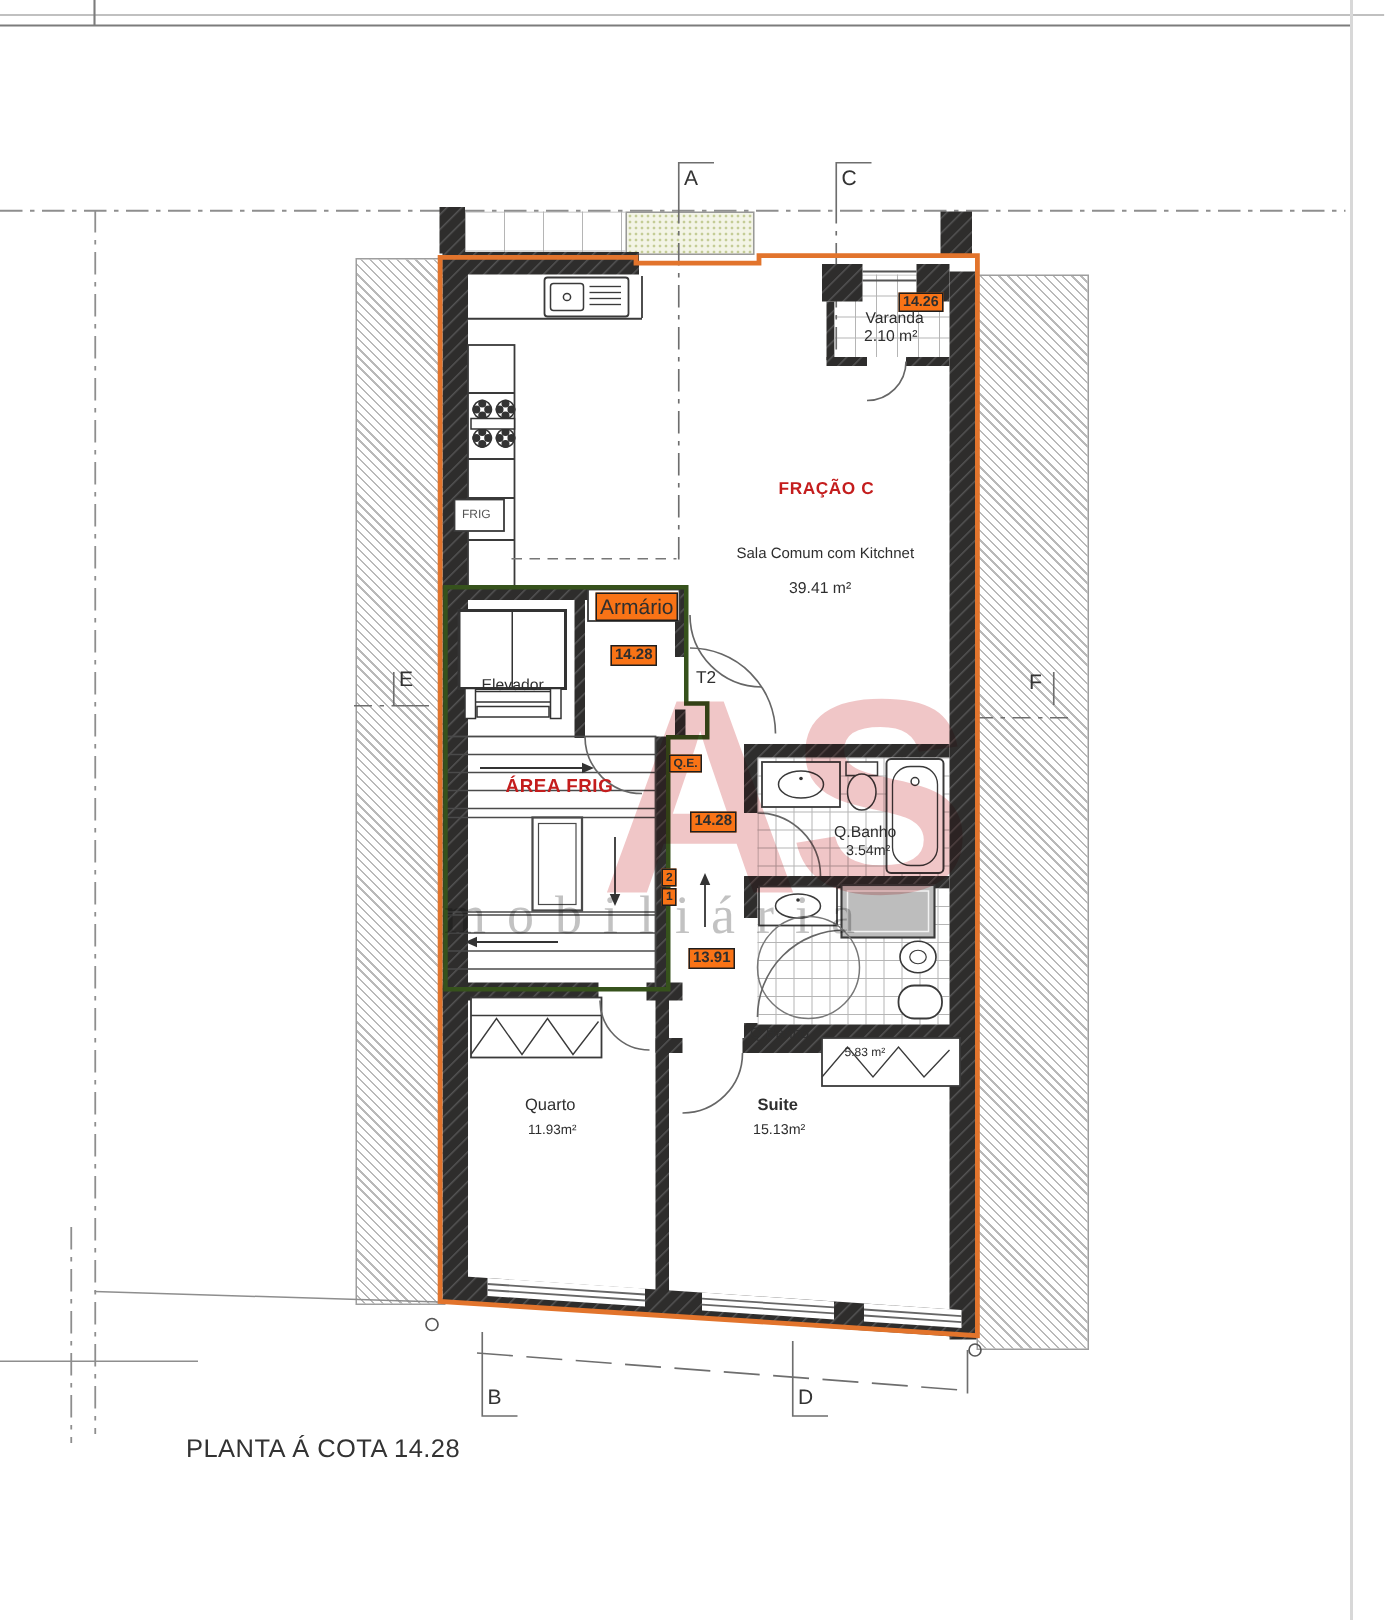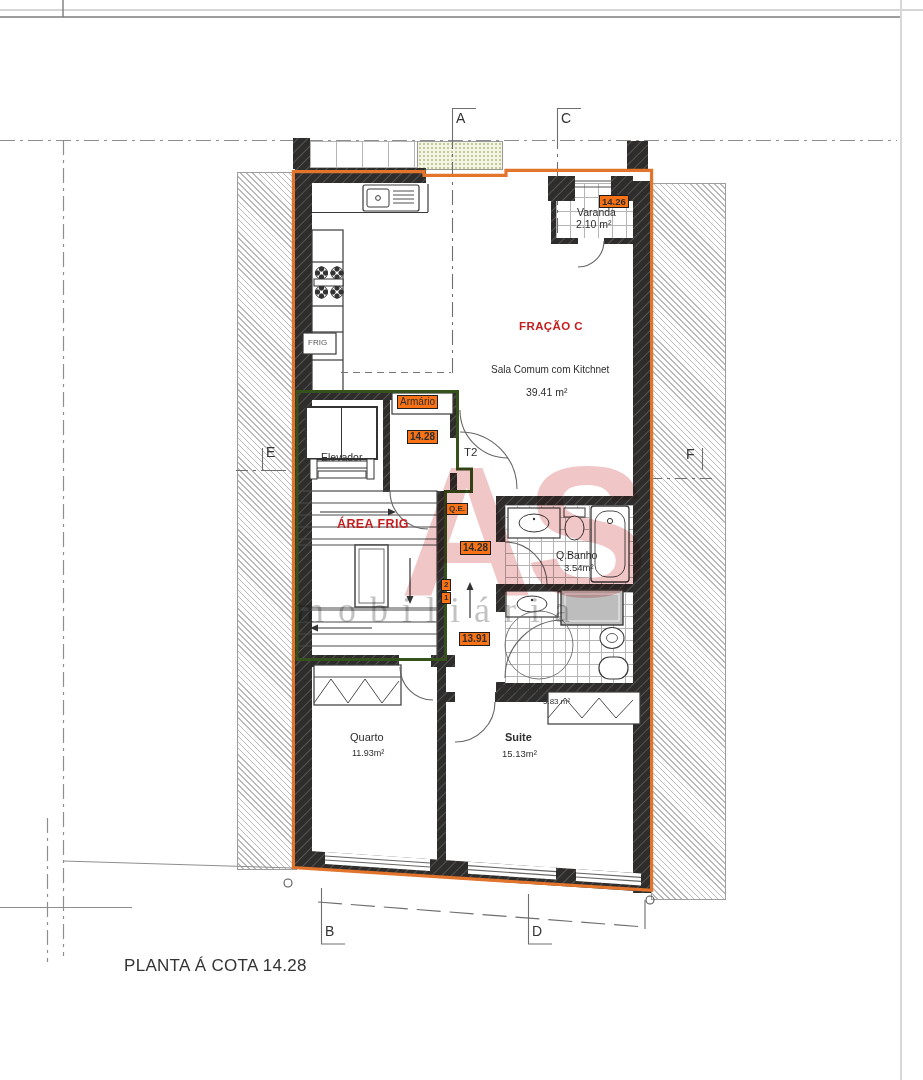--- a/index.html
+++ b/index.html
@@ -267,35 +267,35 @@
 <div class="abs txt lvl" style="left:599px;top:195px;font-size:9.5px;">14.26</div>
 <div class="abs txt" style="left:577px;top:206px;font-size:10.5px;">Varanda</div>
 <div class="abs txt" style="left:576px;top:218px;font-size:10.5px;">2.10 m²</div>
 
 <div class="abs txt red" style="left:496px;top:320px;font-size:11.5px;letter-spacing:0.4px;margin-left:23px;">FRAÇÃO C</div>
 <div class="abs txt" style="left:491px;top:364px;font-size:10px;text-align:right;">Sala Comum com Kitchnet</div>
 <div class="abs txt" style="left:526px;top:386px;font-size:10.5px;">39.41 m²</div>
 
 <div class="abs txt" style="left:308px;top:338px;font-size:8px;color:#555;">FRIG</div>
 <div class="abs txt" style="left:321px;top:426px;font-size:10.5px;margin-top:25px;">Elevador</div>
-<div class="abs txt lvl" style="left:397px;top:395px;font-size:10px;font-weight:normal;">Armário</div>
+<div class="abs txt lvl" style="left:397px;top:395px;font-size:14px;font-weight:normal;">Armário</div>
 <div class="abs txt lvl" style="left:407px;top:430px;font-size:10px;">14.28</div>
 <div class="abs txt" style="left:464px;top:446px;font-size:11.5px;">T2</div>
 
 <div class="abs txt red" style="left:337px;top:517px;font-size:12.5px;letter-spacing:0.4px;">ÁREA FRIG</div>
 <div class="abs txt lvl" style="left:446px;top:503px;font-size:8px;">Q.E.</div>
 <div class="abs txt lvl" style="left:460px;top:541px;font-size:10px;">14.28</div>
 <div class="abs txt lvl" style="left:441px;top:579px;font-size:8px;">2</div>
 <div class="abs txt lvl" style="left:441px;top:592px;font-size:8px;">1</div>
 <div class="abs txt lvl" style="left:459px;top:632px;font-size:10px;">13.91</div>
 
 <div class="abs txt" style="left:556px;top:549px;font-size:10.5px;">Q.Banho</div>
 <div class="abs txt" style="left:564px;top:562px;font-size:9.5px;">3.54m²</div>
 <div class="abs txt" style="left:500px;top:684px;font-size:10px;">Q.Banho</div>
-<div class="abs txt" style="left:508px;top:697px;font-size:8px;padding-left:35px;">5.83 m²</div>
+<div class="abs txt" style="left:528px;top:697px;font-size:8px;padding-left:35px;">5.83 m²</div>
 
 <div class="abs txt" style="left:350px;top:731px;font-size:11px;">Quarto</div>
 <div class="abs txt" style="left:352px;top:748px;font-size:9px;">11.93m²</div>
 <div class="abs txt" style="left:505px;top:731px;font-size:11px;font-weight:bold;">Suite</div>
 <div class="abs txt" style="left:502px;top:748px;font-size:9.5px;">15.13m²</div>
 
 <div class="abs txt" style="left:124px;top:956px;font-size:17px;letter-spacing:0.3px;color:#333;">PLANTA Á COTA 14.28</div>
 
 <div class="abs wm" style="left:400px;top:440px;font-size:185px;line-height:1;font-weight:bold;
             letter-spacing:-8px;color:rgba(205,65,70,0.30);font-family:'Liberation Sans',sans-serif;text-align:center;">AS</div>

